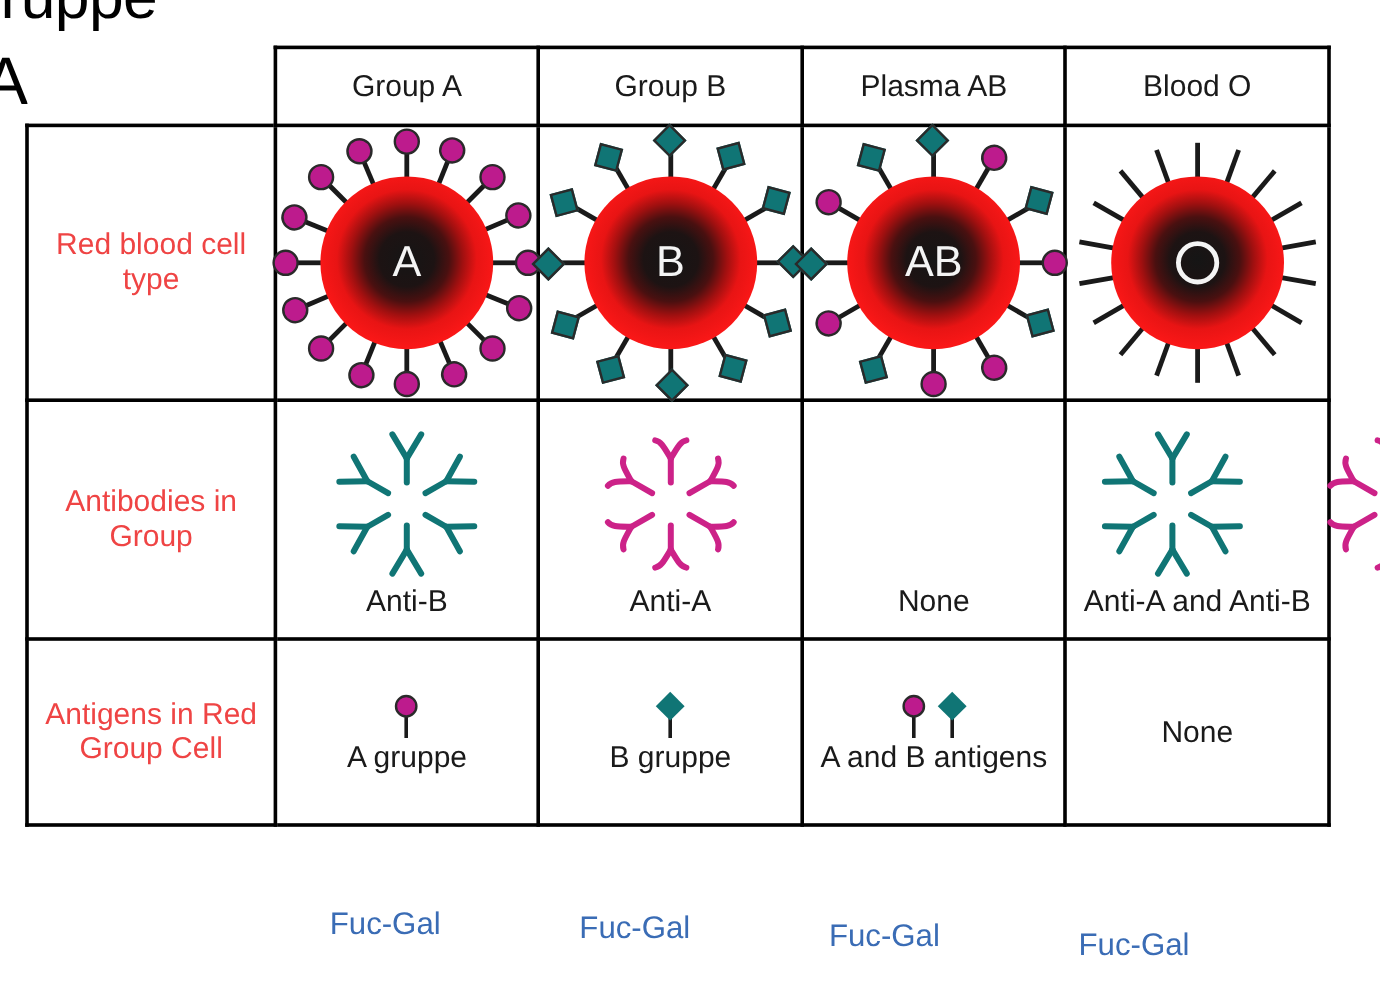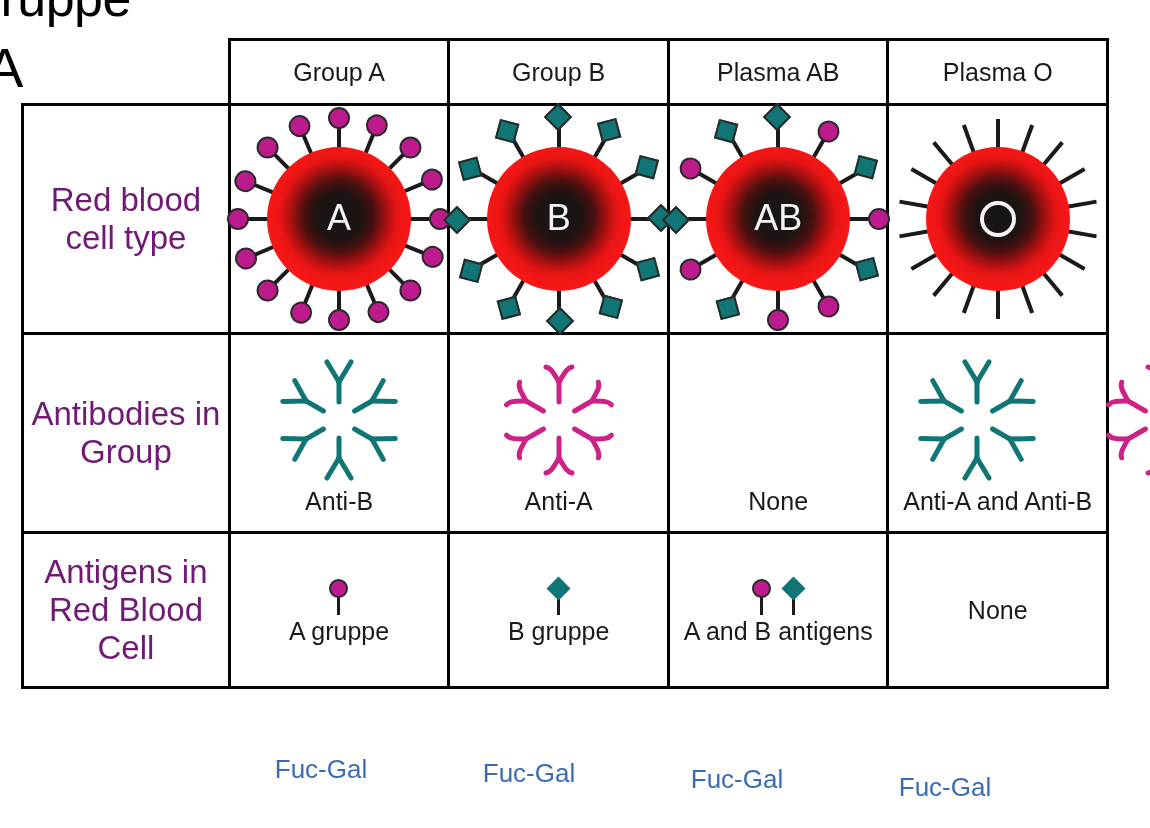--- a/index.html
+++ b/index.html
@@ -40,23 +40,23 @@
     text-align:center;
     padding:0;
   }
   td.corner-blank{
     border:none !important;
     background:transparent;
   }
   td.rowlabel{
     text-align:left;
     padding-left:14px;
-    font-size:33px;
+    font-size:25px;
     line-height:1.15;
-    color:#701a75;
+    color:#ef4444;
   }
   td.header-cell{
     font-size:25px;
     height:62px;
     color:#1a1a1a;
   }
   .col-w{width:208px;}
   .lab-w{width:196px;}
 
   
@@ -214,21 +214,21 @@
         <col class="col-w">
         <col class="col-w">
   </colgroup>
 
   <tbody>
         <tr class="r-header">
     <td class="corner-blank"></td>
     <td class="header-cell">Group A</td>
     <td class="header-cell">Group B</td>
     <td class="header-cell">Plasma AB</td>
-    <td class="header-cell">Plasma O</td>
+    <td class="header-cell">Blood O</td>
   </tr>
 
   <tr class="r-cells">
     <td class="rowlabel">Red blood cell type</td>
 
     <td>
       <div class="cellwrap">
         <div class="spikes">
           <div class="spike" style="transform:rotate(0deg)">
                   <div class="stalk"></div>
@@ -711,21 +711,21 @@
                     </g>
                   </svg>
           </div>
         </div>
       </div>
       <div class="antib-label">Anti-A and Anti-B</div>
     </td>
   </tr>
 
   <tr class="r-antigen">
-    <td class="rowlabel">Antigens in Red Blood Cell</td>
+    <td class="rowlabel">Antigens in Red Group Cell</td>
 
     <td>
       <div class="antigen-area">
         <div class="mini-row">
           <div class="mini">
                   <div class="m-stalk"></div>
                   <div class="m-circle"></div>
                 </div>
         </div>
         <div class="antigen-label">A gruppe</div>

